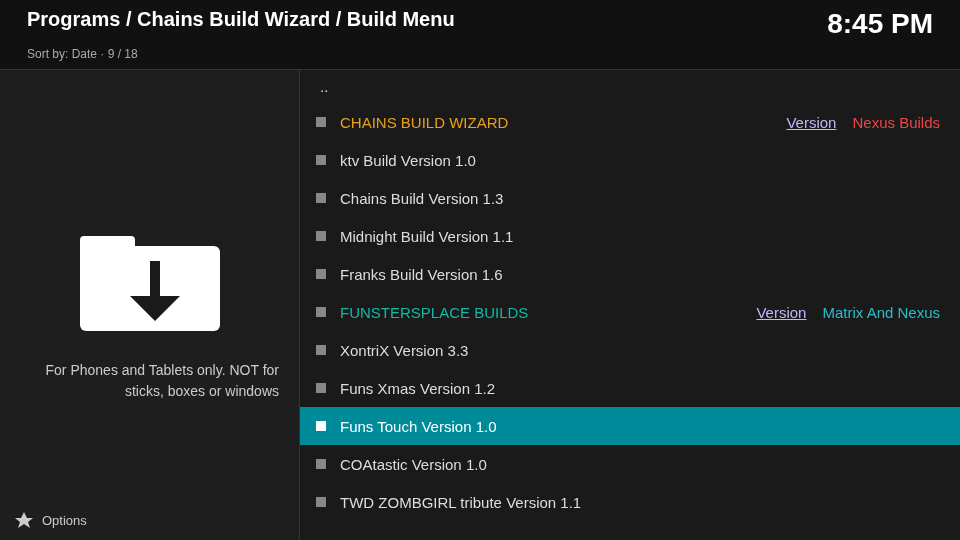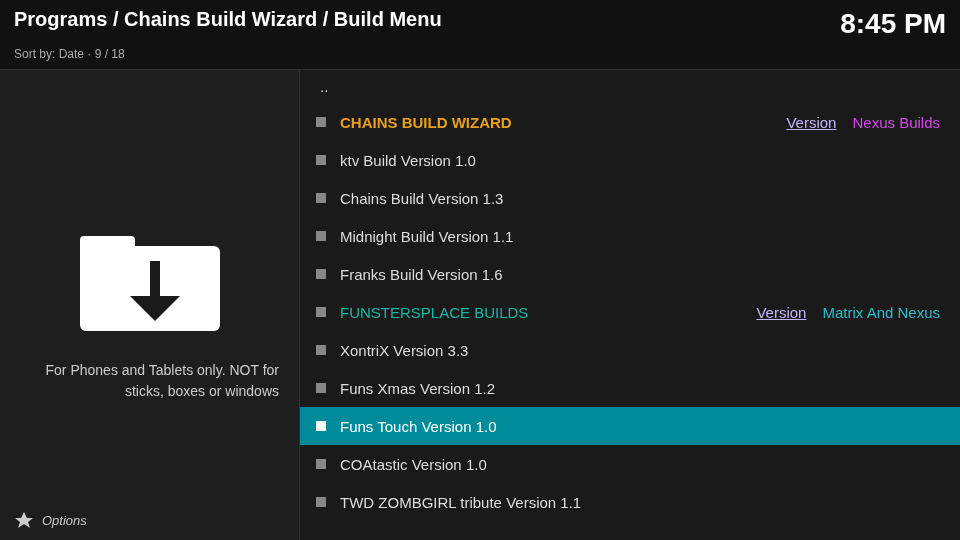--- a/index.html
+++ b/index.html
@@ -9,21 +9,21 @@
       background: #1a1a1a;
       color: #e0e0e0;
       font-family: Arial, sans-serif;
       overflow: hidden;
       position: relative;
     }
 
     
     .header {
       background: #111;
-      padding: 8px 14px;
+      padding: 8px 27px;
       display: flex;
       justify-content: space-between;
       align-items: flex-start;
       border-bottom: 1px solid #333;
     }
     .header-left {}
     .header-title {
       font-size: 20px;
       font-weight: bold;
       color: #fff;
@@ -71,21 +71,20 @@
     
     .left-panel-bottom {
       position: absolute;
       bottom: 10px;
       left: 14px;
       display: flex;
       align-items: center;
       gap: 8px;
       color: #ccc;
       font-size: 13px;
-      font-style: italic;
     }
     .options-icon {
       width: 20px;
       height: 20px;
       fill: #ccc;
     }
 
     
     .right-panel {
       flex: 1;
@@ -115,23 +114,23 @@
       height: 10px;
       background: #888;
       margin-right: 14px;
       flex-shrink: 0;
       display: inline-block;
     }
     .list-item.selected .bullet {
       background: #fff;
     }
     .item-label { flex: 1; }
-    .item-label.orange { color: #e8a020; font-weight: bold; }
+    .item-label.orange { color: #e8a020; font-weight: normal; }
     .item-label.teal { color: #14b8a6; font-weight: normal; }
-    .version-label { color: #d946ef; font-size: 15px; }
+    .version-label { color: #ef4444; font-size: 15px; }
     .version-label.teal { color: #2bbccc; }
     .version-prefix { color: #c4b5fd; margin-right: 16px; text-decoration: underline; }
 
     .parent-dir {
       padding: 8px 20px;
       color: #ddd;
       font-size: 15px;
     }
   </style>
 </head>

